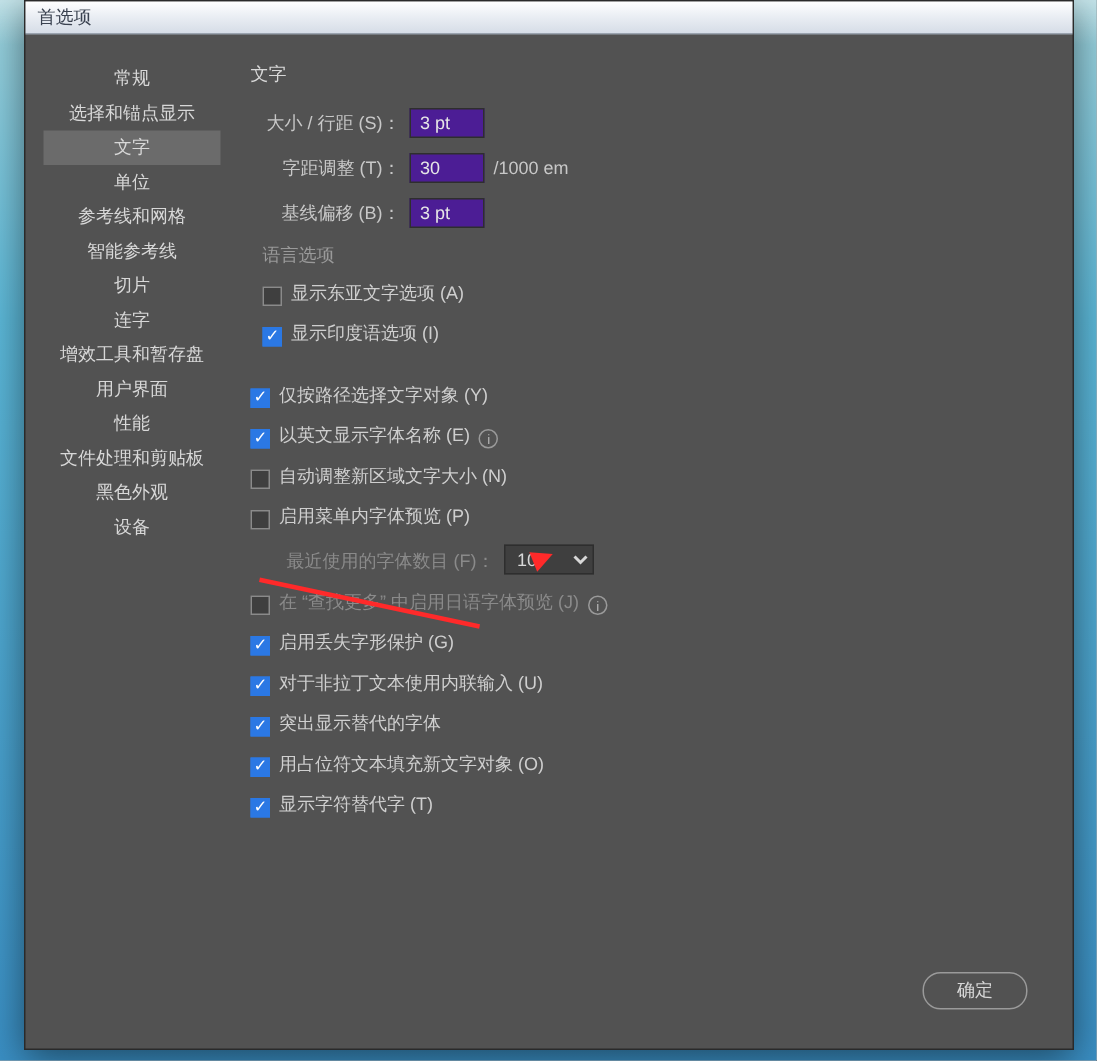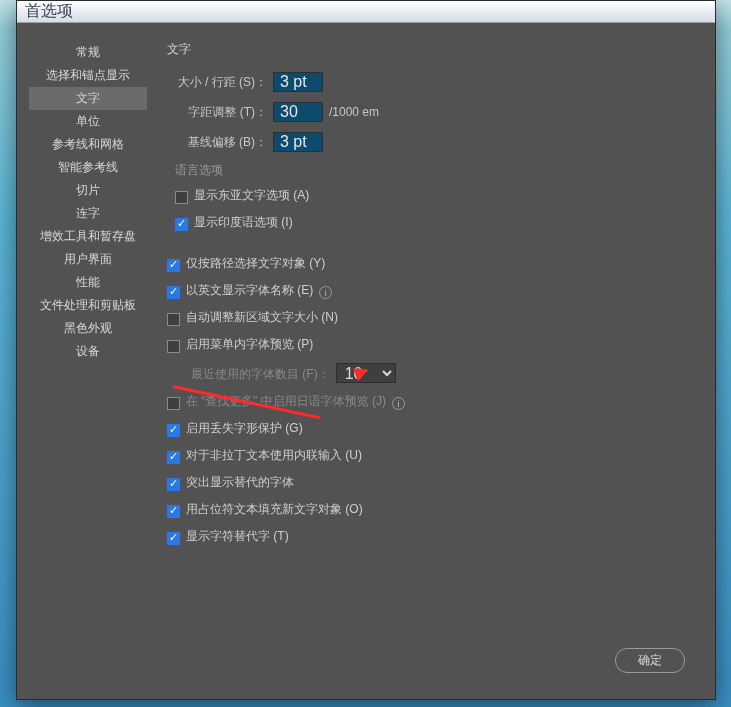--- a/index.html
+++ b/index.html
@@ -24,21 +24,21 @@
     border: 1px solid #2a2a2a;
     box-shadow: 0 6px 24px rgba(0,0,0,0.5);
   }
   .titlebar {
     height: 22px;
     background: linear-gradient(180deg, #ffffff 0%, #e9edf3 50%, #d6dde7 100%);
     border-bottom: 1px solid #9aa3af;
     color: #3a4250;
     padding: 0 8px;
     display: flex; align-items: center;
-    font-size: 16px;
+    font-size: 12px;
   }
   .content {
     display: flex;
     height: calc(100% - 22px);
   }
   .sidebar {
     width: 130px;
     padding: 18px 0 0 12px;
   }
   .sidebar-item {
@@ -65,26 +65,26 @@
     margin-bottom: 10px;
     gap: 6px;
   }
   .row label.pre {
     color: #c8c8c8;
     min-width: 100px;
     text-align: right;
   }
   .row.indent { padding-left: 16px; }
   .input {
-    background: #0c4a6e;
+    background: #4c1d95;
     border: 1px solid #2e2e2e;
     color: #e6e6e6;
     height: 20px;
     padding: 0 6px;
-    font-size: 16px;
+    font-size: 12px;
     width: 50px;
   }
   .unit { color: #c8c8c8; }
   .subhead {
     color: #9a9a9a;
     margin: 8px 0 6px 8px;
   }
   .chk-row {
     display: flex; align-items: flex-end; gap: 6px;
     margin: 8px 0 10px 0;
@@ -117,21 +117,21 @@
     font-size: 9px;
     text-align: center;
     line-height: 12px;
     color: #b8b8b8;
   }
   select.dd {
     background: #3f3f3f;
     border: 1px solid #2e2e2e;
     color: #d8d8d8;
     height: 20px;
-    font-size: 16px;
+    font-size: 12px;
     padding: 0 4px;
     width: 60px;
   }
   .button-row {
     position: absolute;
     bottom: 26px; right: 30px;
     display: flex; gap: 12px;
   }
   .btn {
     background: #525252;

